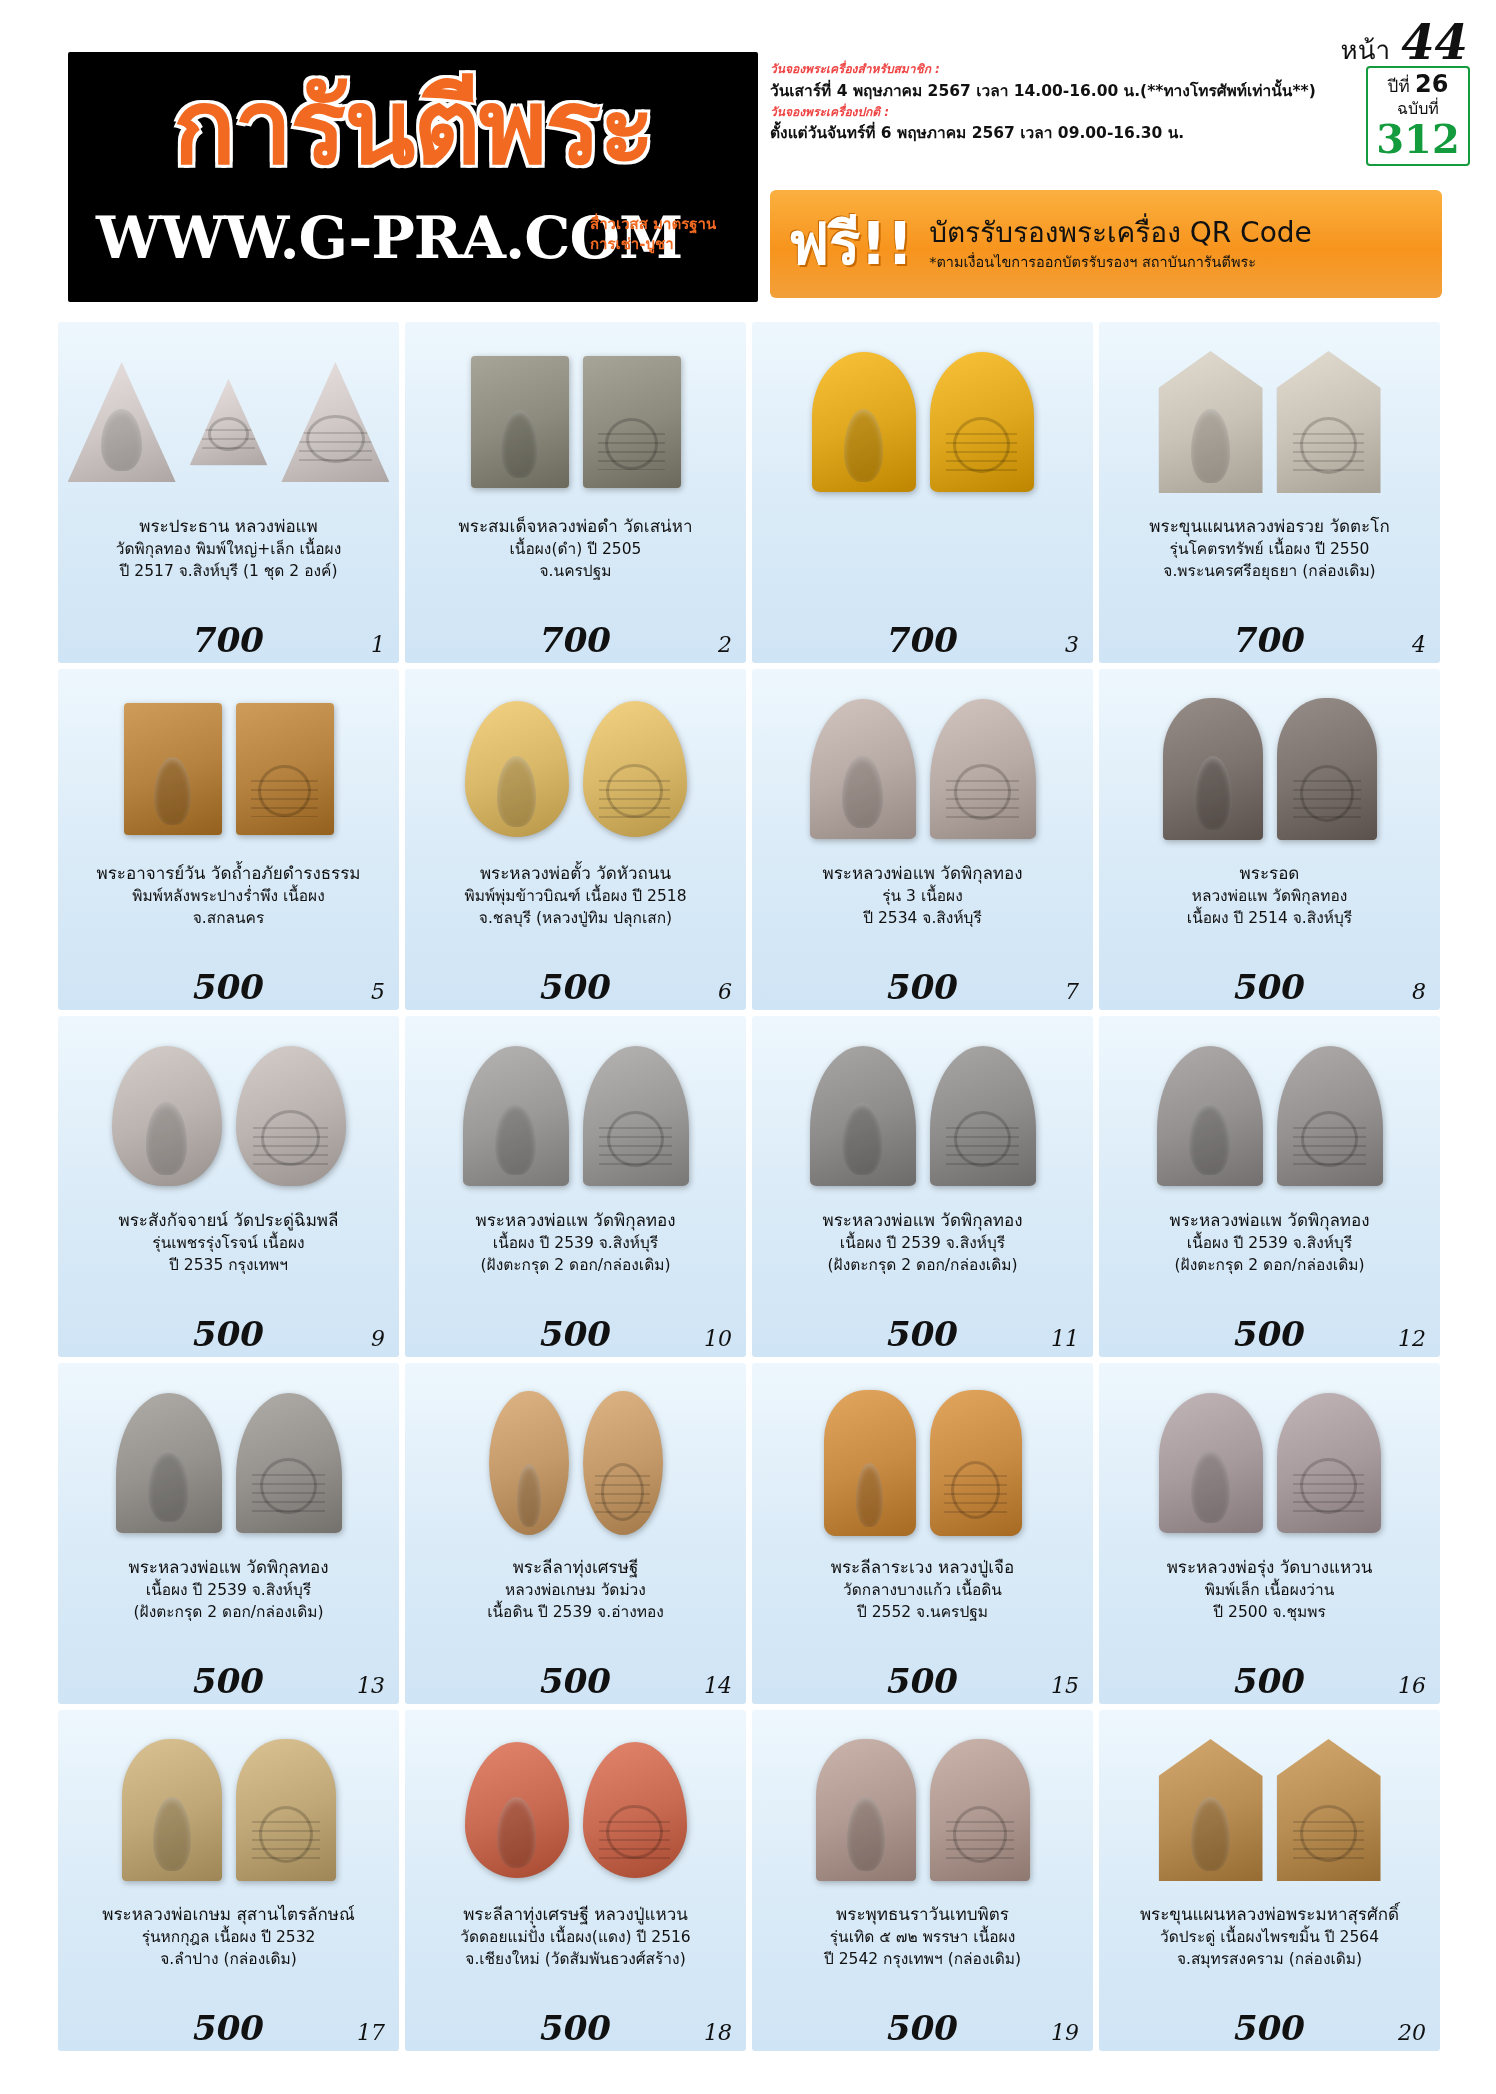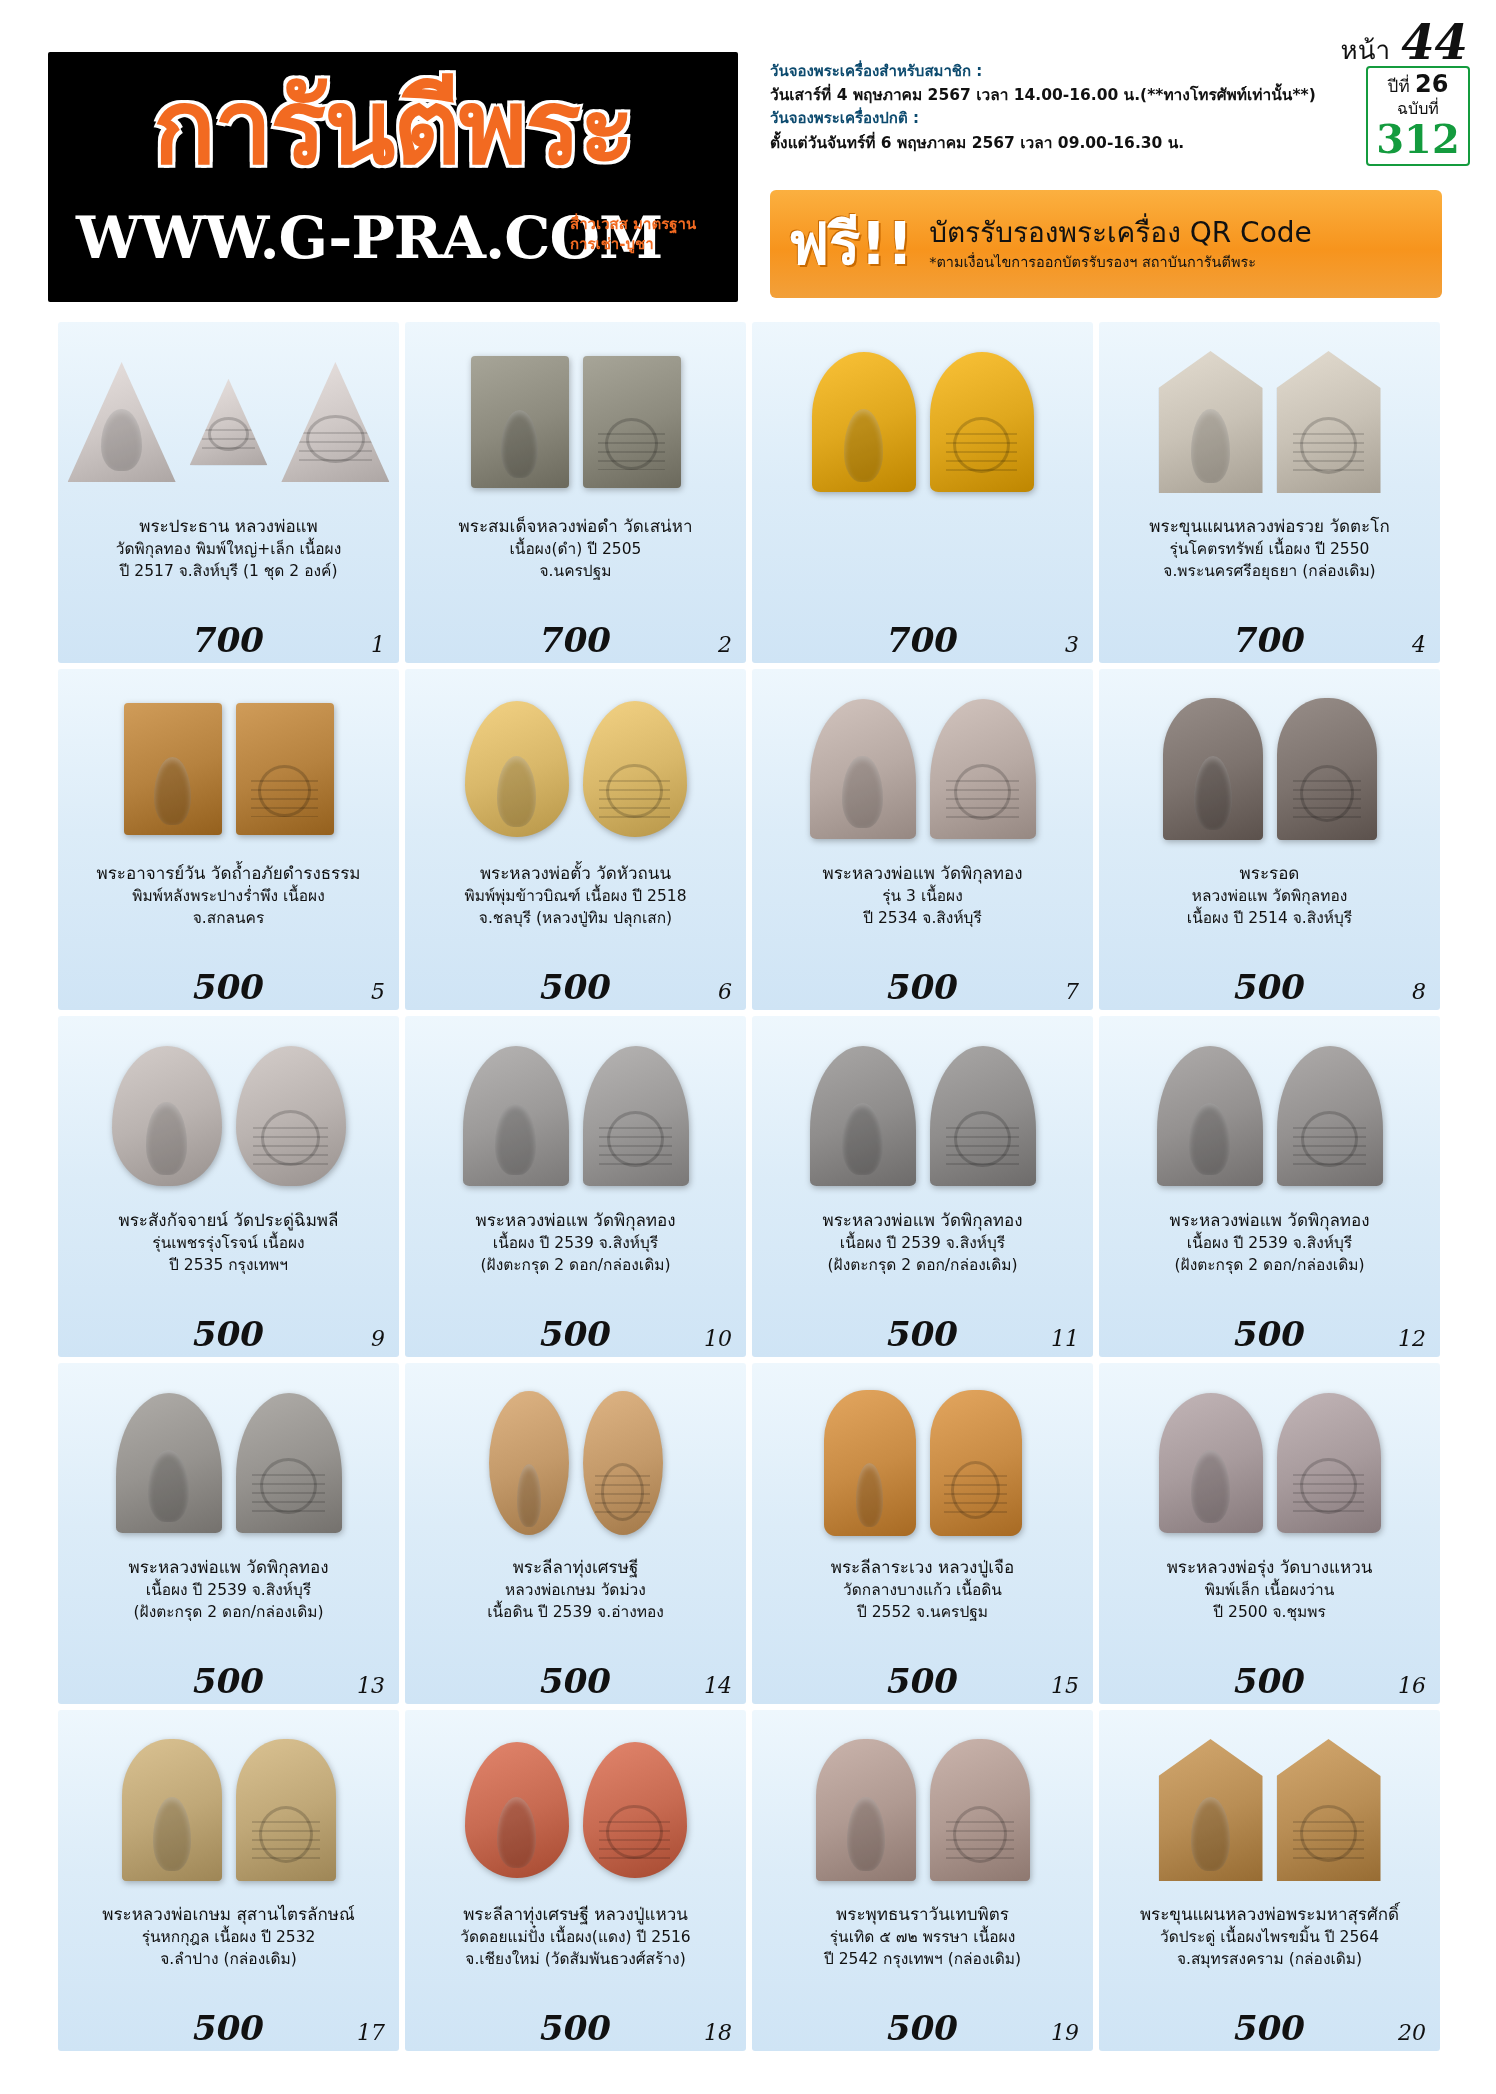--- a/index.html
+++ b/index.html
@@ -17,21 +17,21 @@
 
   
   .header {
     position: relative;
     width: 1496px;
     height: 300px;
     padding: 18px 24px 0 56px;
   }
   .logo-box {
     position: absolute;
-    left: 48px;
+    left: 68px;
     top: 52px;
     width: 690px;
     height: 250px;
     background: #000000;
     border-radius: 2px;
     overflow: hidden;
   }
   .logo-thai {
     position: absolute;
     left: 50%;
@@ -115,24 +115,25 @@
     line-height: 1.05;
   }
 
   .notice {
     position: absolute;
     left: 770px;
     top: 60px;
     width: 560px;
   }
   .notice .t1 {
-    color: #0c4a6e;
-    font-size: 15px;
+    color: #ef4444;
+    font-size: 12px;
     font-weight: bold;
     line-height: 1.55;
+    font-style: italic;
   }
   .notice .t2 {
     color: #111;
     font-size: 15.5px;
     font-weight: bold;
     line-height: 1.55;
   }
 
   .free-banner {
     position: absolute;

